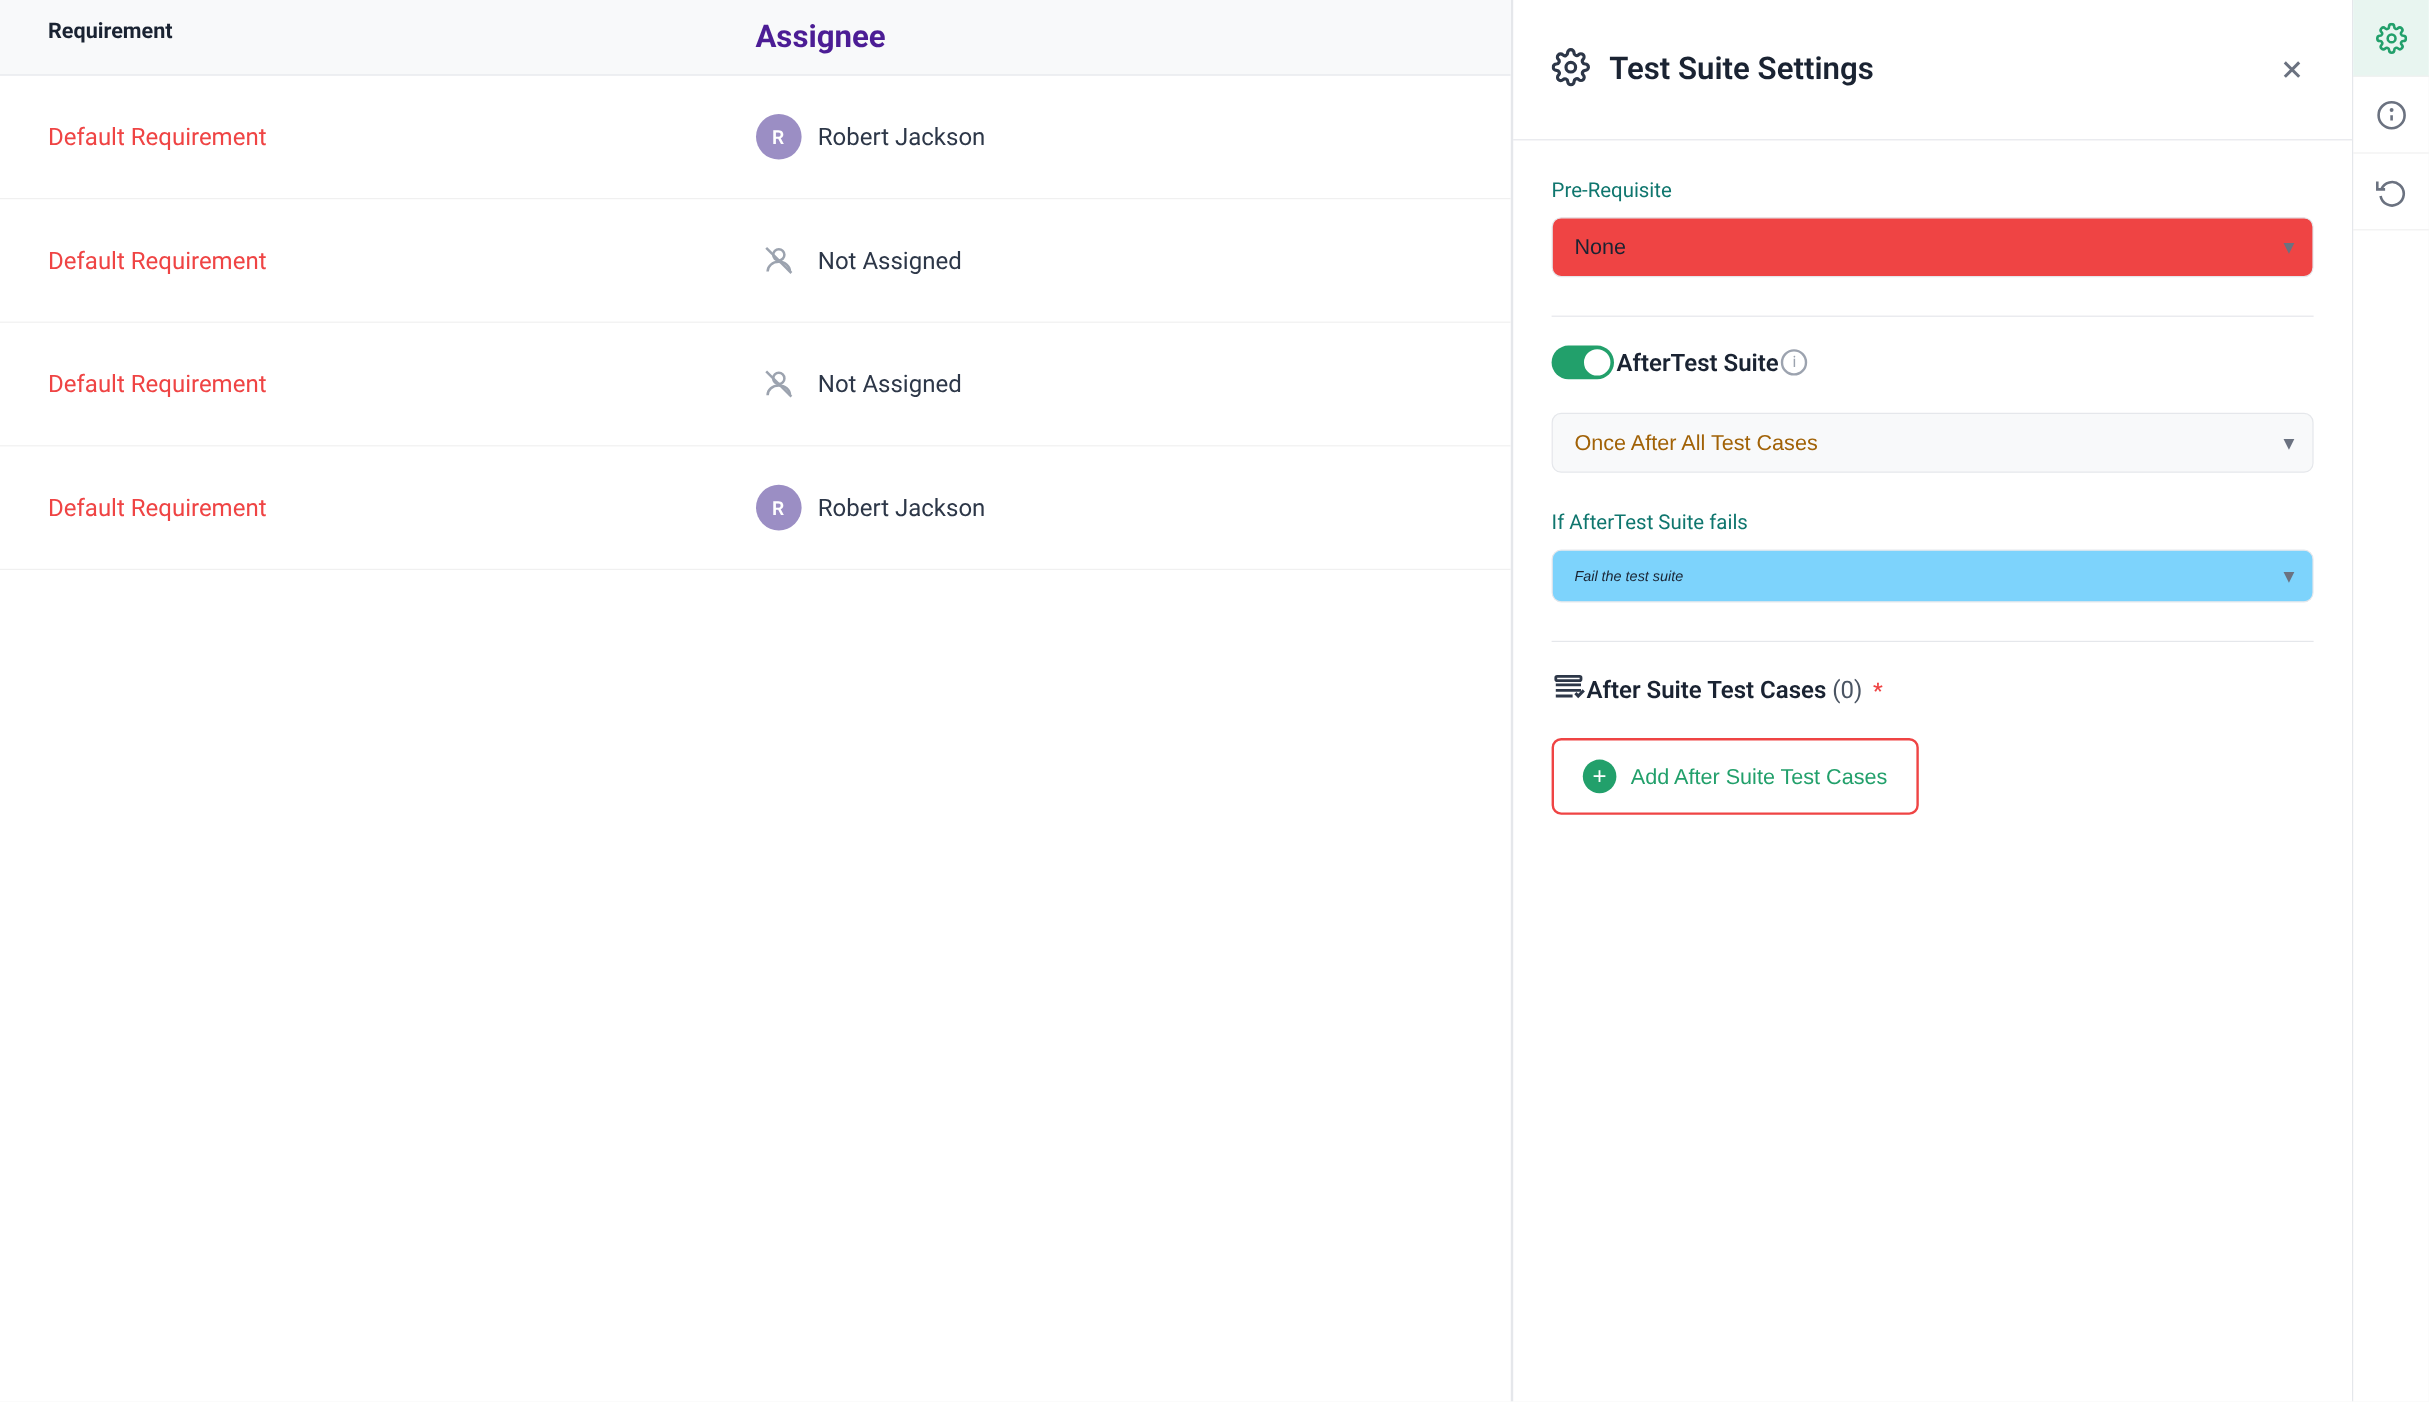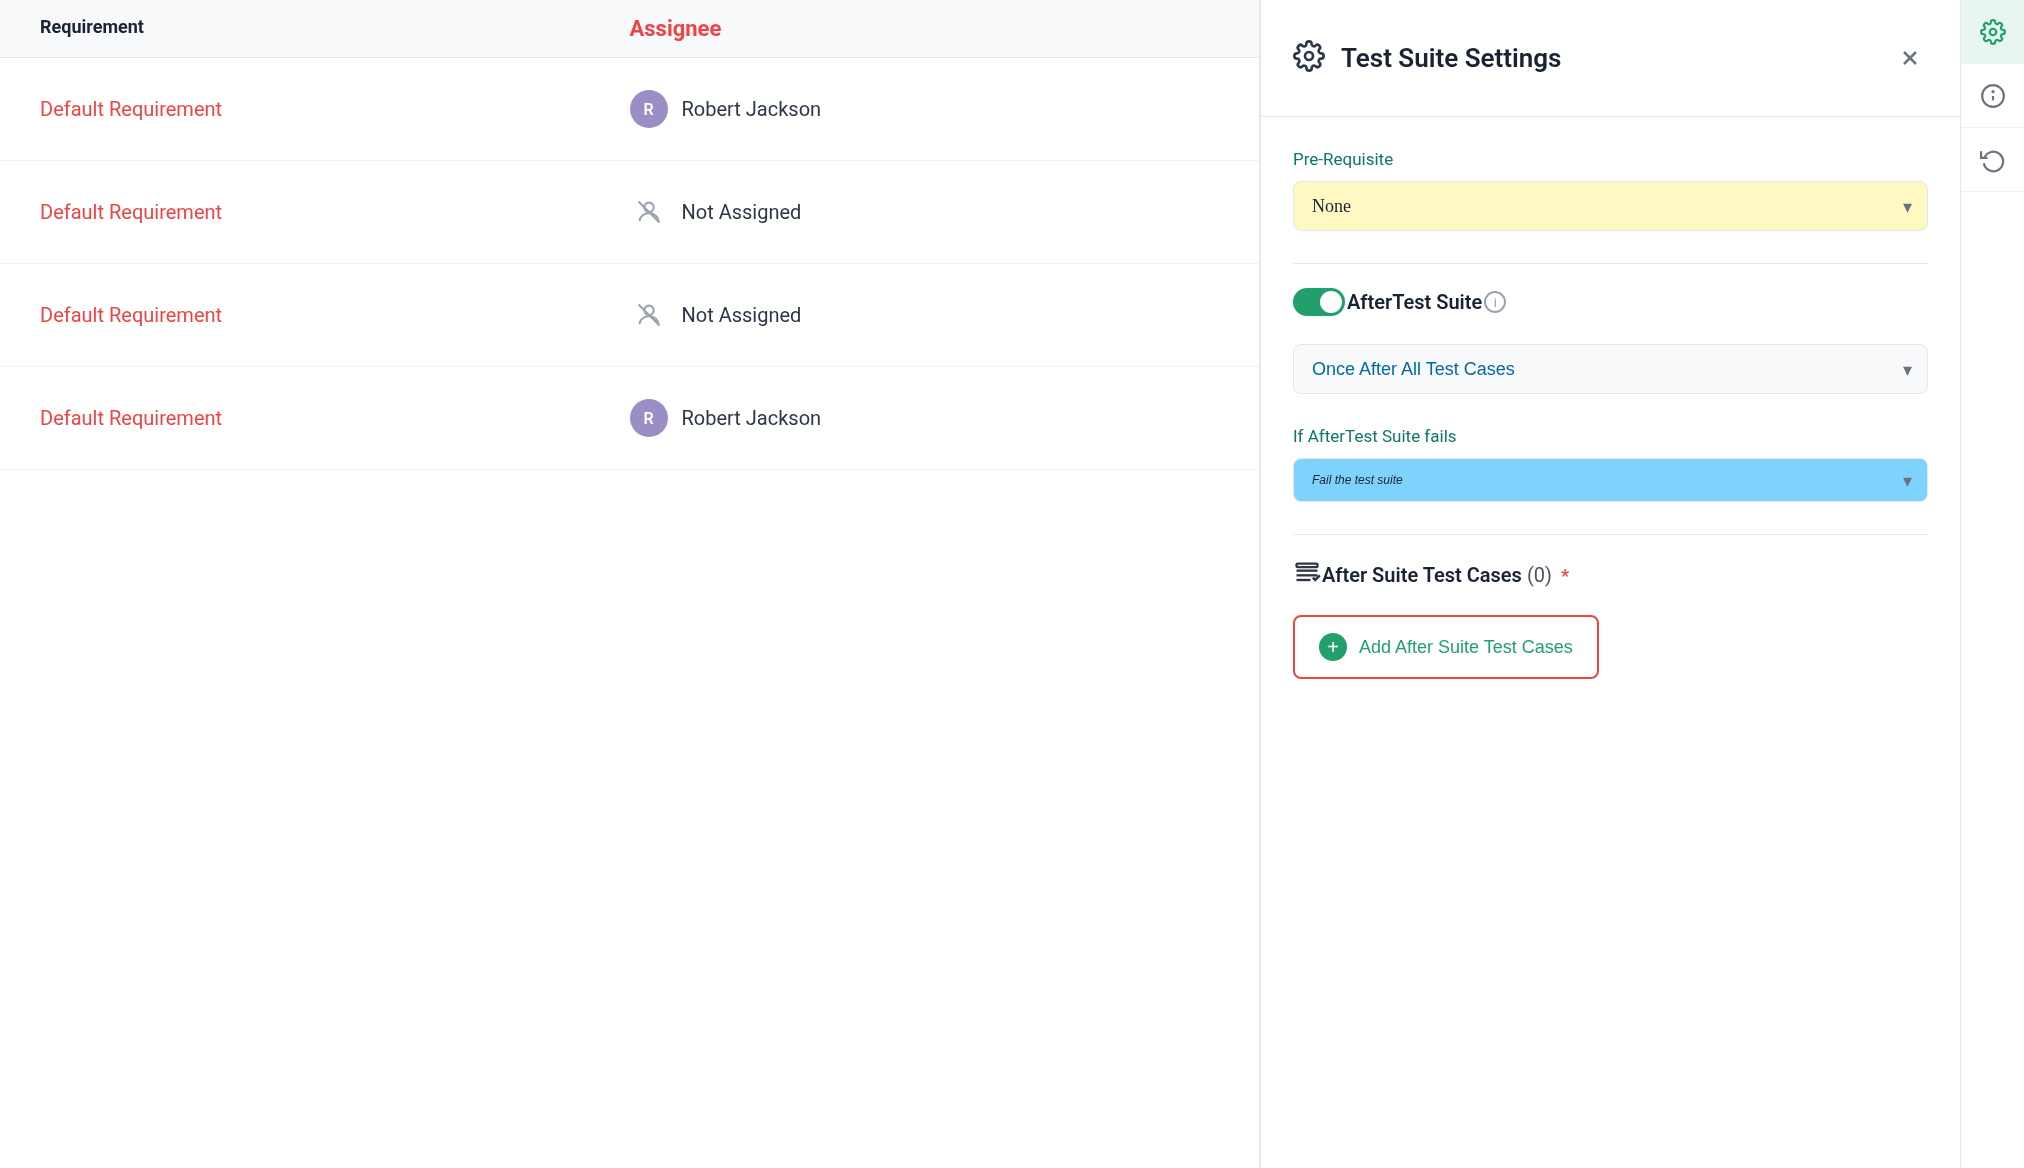--- a/index.html
+++ b/index.html
@@ -31,22 +31,22 @@
     .col-requirement {
       flex: 1;
       font-weight: 700;
       font-size: 18px;
       color: #1a2332;
     }
 
     .col-assignee {
       flex: 1;
       font-weight: 700;
-      font-size: 22px;
-      color: #ef4444;
+      font-size: 26px;
+      color: #4c1d95;
     }
 
     .table-row {
       display: flex;
       align-items: center;
       padding: 32px 40px;
       border-bottom: 1px solid #f0f0f0;
     }
 
     .row-requirement {
@@ -377,40 +377,40 @@
       </svg>
     </div>
   </div>
 
   <div class="panel-content">
 
     
     <div class="form-section">
       <div class="section-label">Pre-Requisite</div>
       <div class="select-wrapper">
-        <select style="width:100%;padding:14px 18px;border:1px solid #e5e7eb;border-radius:8px;background:#fef9c3;font-size:18px;color:#1a2332;appearance:none;cursor:pointer;font-family:Liberation Serif, serif;">
+        <select style="width:100%;padding:14px 18px;border:1px solid #e5e7eb;border-radius:8px;background:#ef4444;font-size:18px;color:#1a2332;appearance:none;cursor:pointer;">
           <option>None</option>
         </select>
         <span class="select-chevron">▾</span>
       </div>
     </div>
 
     <div class="divider"></div>
 
     
     <div class="toggle-row">
       <div class="toggle"></div>
       <span class="toggle-label">AfterTest Suite</span>
       <div class="info-icon">i</div>
     </div>
 
     
     <div class="form-section">
       <div class="select-wrapper">
-        <select style="width:100%;padding:14px 18px;border:1px solid #e5e7eb;border-radius:8px;background:#f8f9fa;font-size:18px;color:#0369a1;appearance:none;cursor:pointer;">
+        <select style="width:100%;padding:14px 18px;border:1px solid #e5e7eb;border-radius:8px;background:#f8f9fa;font-size:18px;color:#a16207;appearance:none;cursor:pointer;">
           <option>Once After All Test Cases</option>
           <option>After Each Test Case</option>
         </select>
         <span class="select-chevron">▾</span>
       </div>
     </div>
 
     
     <div class="form-section">
       <div class="section-label">If AfterTest Suite fails</div>

